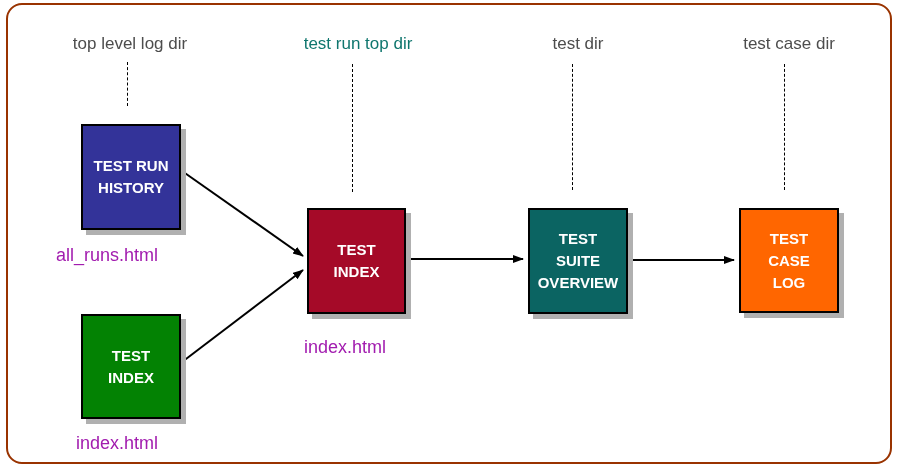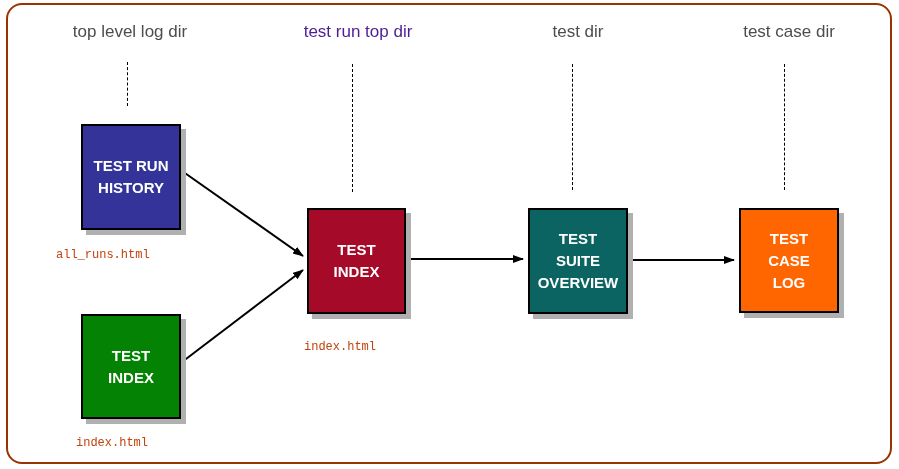--- a/index.html
+++ b/index.html
@@ -20,21 +20,21 @@
     left: 6px;
     top: 3px;
     width: 882px;
     height: 457px;
     border: 2px solid #993300;
     border-radius: 16px;
     pointer-events: none;
   }
   .col-header {
     position: absolute;
-    top: 22px;
+    top: 34px;
     width: 200px;
     text-align: center;
     font-size: 17px;
     line-height: 20px;
     color: #4d4d4d;
   }
   .col-header.c1 { left: 30px; }
   .col-header.c2 { left: 258px; }
   .col-header.c3 { left: 478px; }
   .col-header.c4 { left: 689px; }
@@ -64,24 +64,24 @@
     line-height: 22px;
     white-space: pre-line;
   }
   .n-history { left: 81px;  top: 124px; width: 100px; height: 106px; }
   .n-index-top { left: 81px;  top: 314px; width: 100px; height: 105px; }
   .n-index-run { left: 307px; top: 208px; width: 99px;  height: 106px; }
   .n-suite { left: 528px; top: 208px; width: 100px; height: 106px; }
   .n-case { left: 739px; top: 208px; width: 100px; height: 105px; }
   .file-label {
     position: absolute;
-    font-family: Liberation Mono, monospace;
-    font-size: 12px;
+    font-family: Liberation Sans, sans-serif;
+    font-size: 18px;
     line-height: 20px;
-    color: #c2410c;
+    color: #a21caf;
     white-space: nowrap;
   }
   .fl-allruns { left: 56px;  top: 245px; }
   .fl-index-top { left: 76px;  top: 433px; }
   .fl-index-run { left: 304px; top: 337px; }
   svg.arrows {
     position: absolute;
     left: 0;
     top: 0;
     width: 899px;
@@ -90,21 +90,21 @@
   }
 </style>
 </head>
 <body>
 
 <div class="canvas">
 
   <div class="frame" style="border-color: rgb(153, 51, 0);"></div>
 
   <div class="col-header c1" style="color: rgb(77, 77, 77);">top level log dir</div>
-  <div class="col-header c2" style="color: #4c1d95;">test run top dir</div>
+  <div class="col-header c2" style="color: #0f766e;">test run top dir</div>
   <div class="col-header c4" style="color: rgb(77, 77, 77);">test case dir</div>
   <div class="col-header c3" style="color: rgb(77, 77, 77);">test dir</div>
 
   <div class="dashed-line dl1"></div>
   <div class="dashed-line dl2"></div>
   <div class="dashed-line dl3"></div>
   <div class="dashed-line dl4"></div>
 
   <svg class="arrows" viewBox="0 0 899 469" xmlns="http://www.w3.org/2000/svg">
     <defs>

